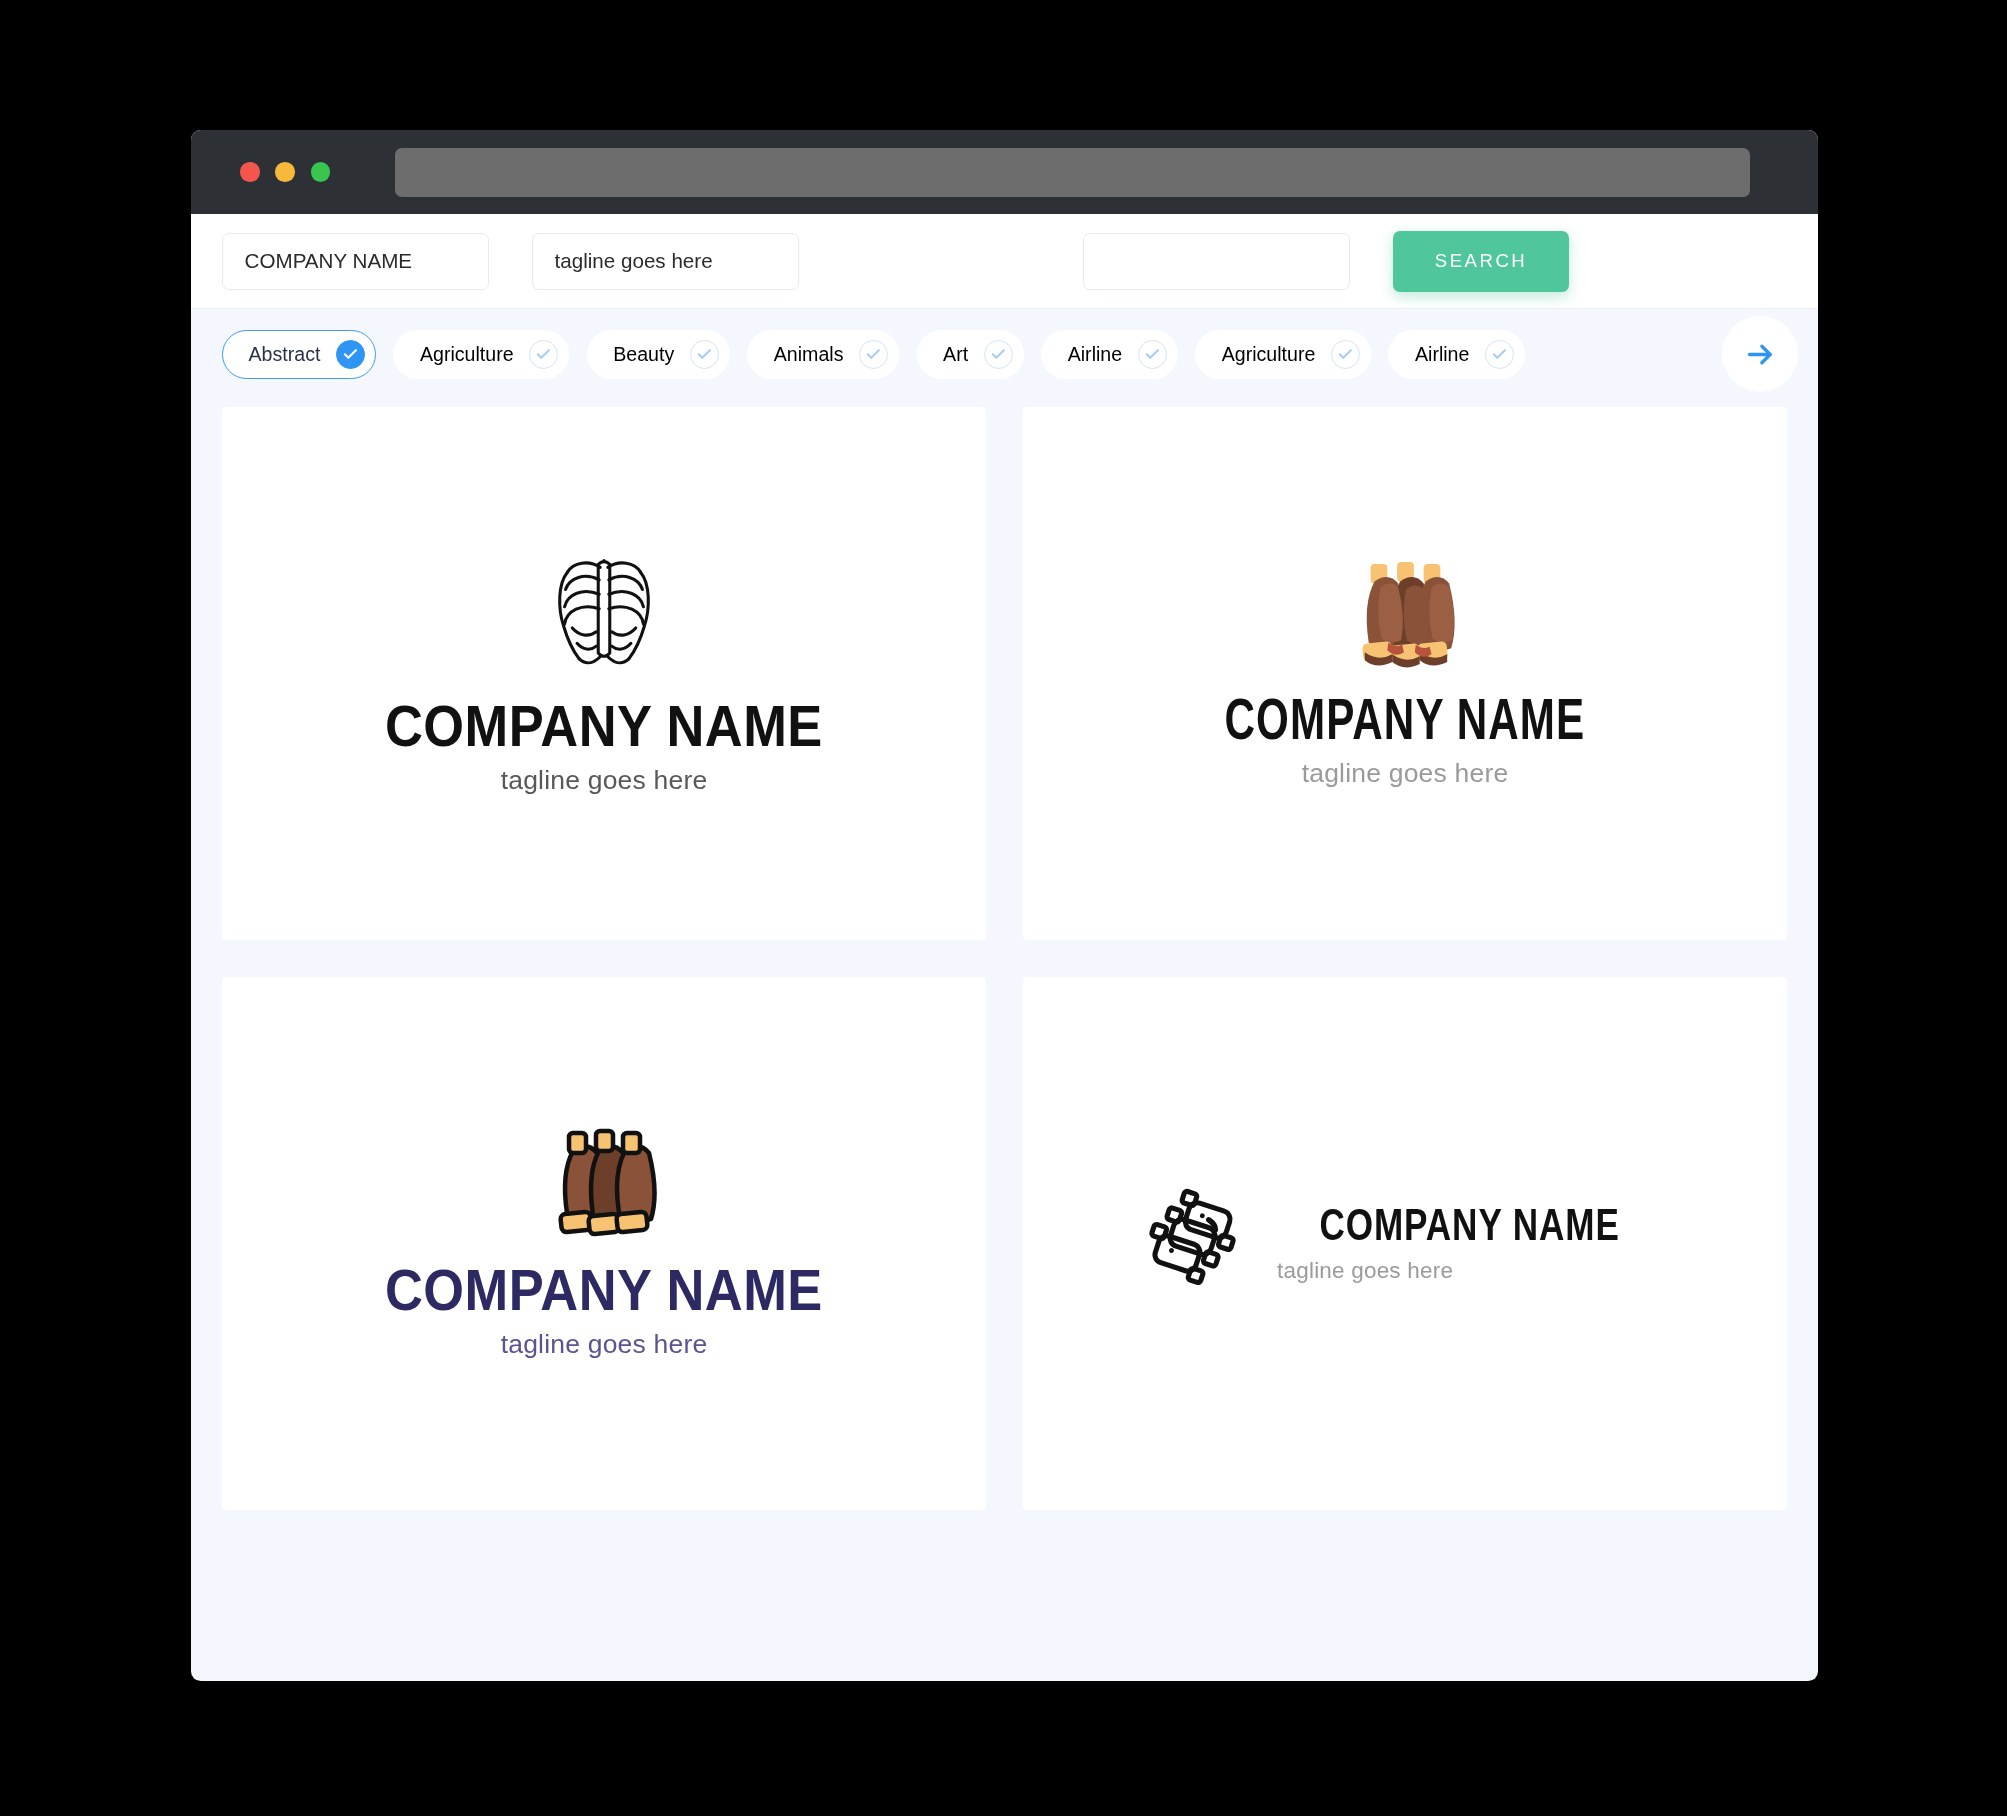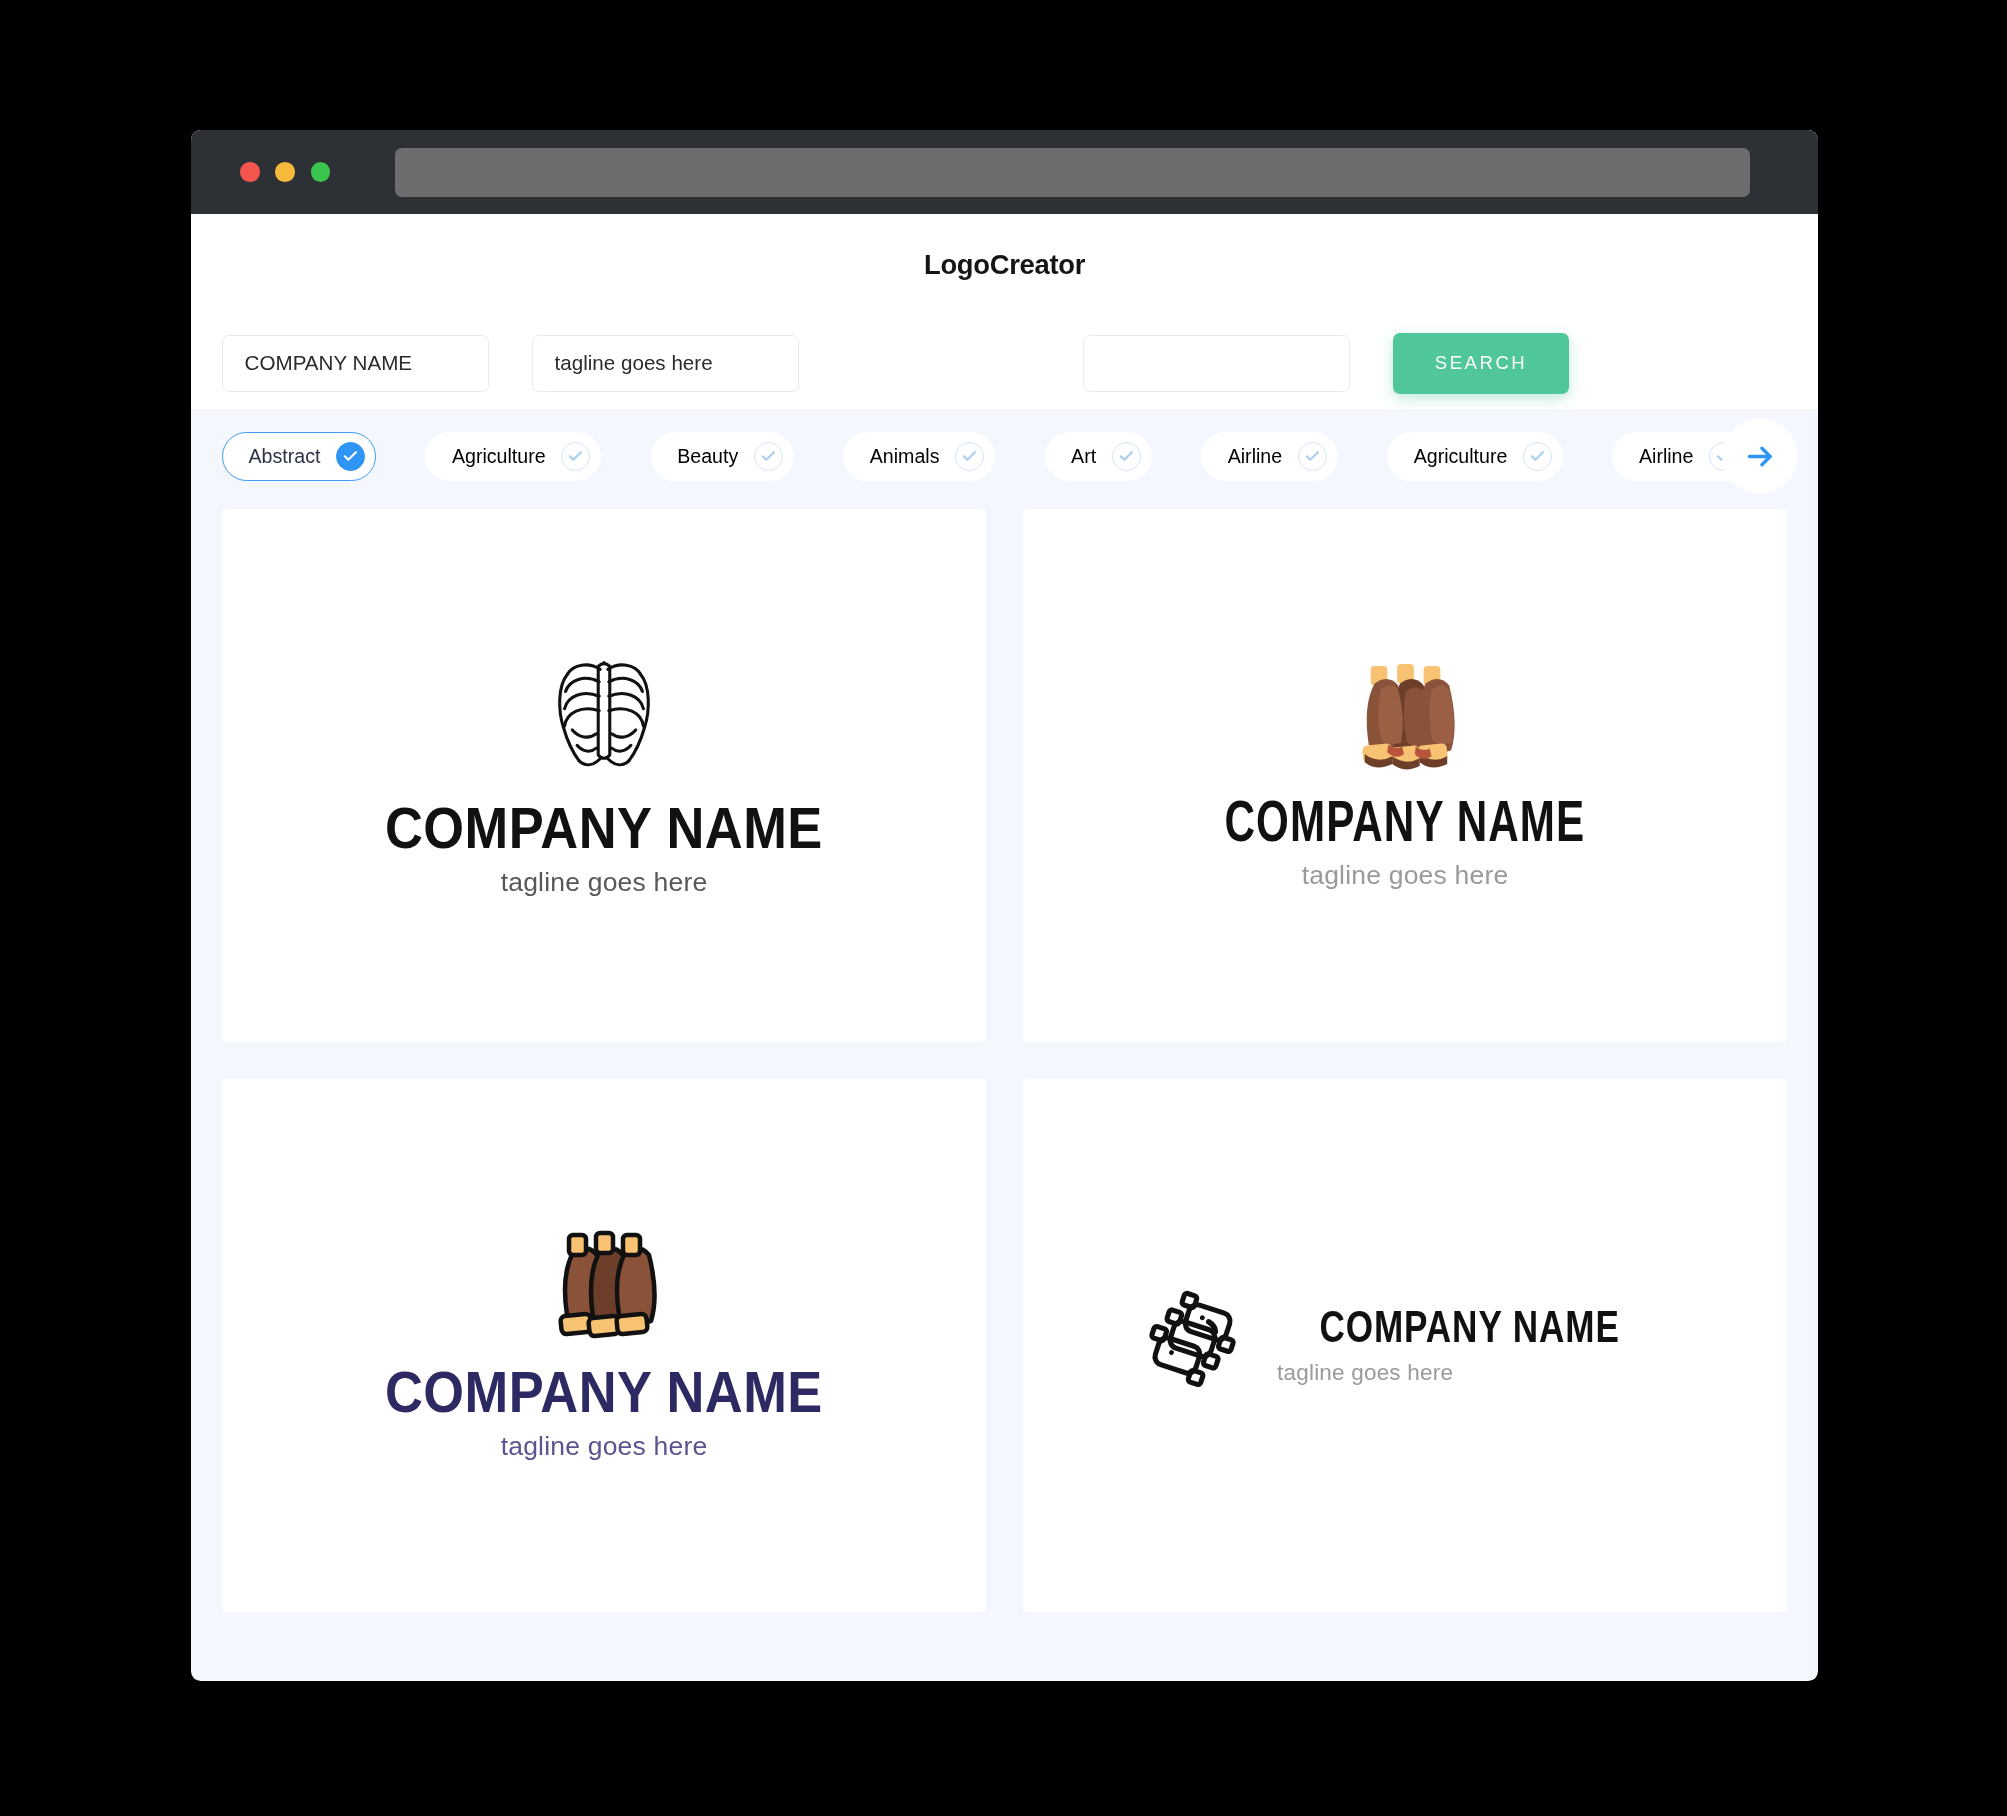--- a/index.html
+++ b/index.html
@@ -238,33 +238,30 @@
 
   <div class="titlebar">
     <div class="traffic">
       <span class="dot red"></span>
       <span class="dot yellow"></span>
       <span class="dot green"></span>
     </div>
     <div class="urlbar"></div>
   </div>
 
-  <div class="app-header">
-    <div class="app-title">LogoCreator</div>
-  </div>
 
   <div class="search-row">
     <input class="field field-company" type="text" value="COMPANY NAME" style="">
     <input class="field field-tagline" type="text" value="tagline goes here" style="">
     <input class="field field-keyword" type="text" value="" style="">
     <button class="search-btn">SEARCH</button>
   </div>
 
   <div class="chips-bar">
-    <div id="chips-host" style="display:flex;align-items:center;gap:32px;">
+    <div id="chips-host" style="display:flex;align-items:center;">
         <div class="chip selected">
           <span class="chip-label">Abstract</span>
           <span class="chip-check">
             <svg width="16.7" height="16.7" viewBox="0 0 24 24" fill="none" stroke="#ffffff" stroke-width="3" stroke-linecap="round" stroke-linejoin="round">
               <polyline points="20 6 9 17 4 12"></polyline>
             </svg>
           </span>
         </div>
         <div class="chip">
           <span class="chip-label">Agriculture</span>

